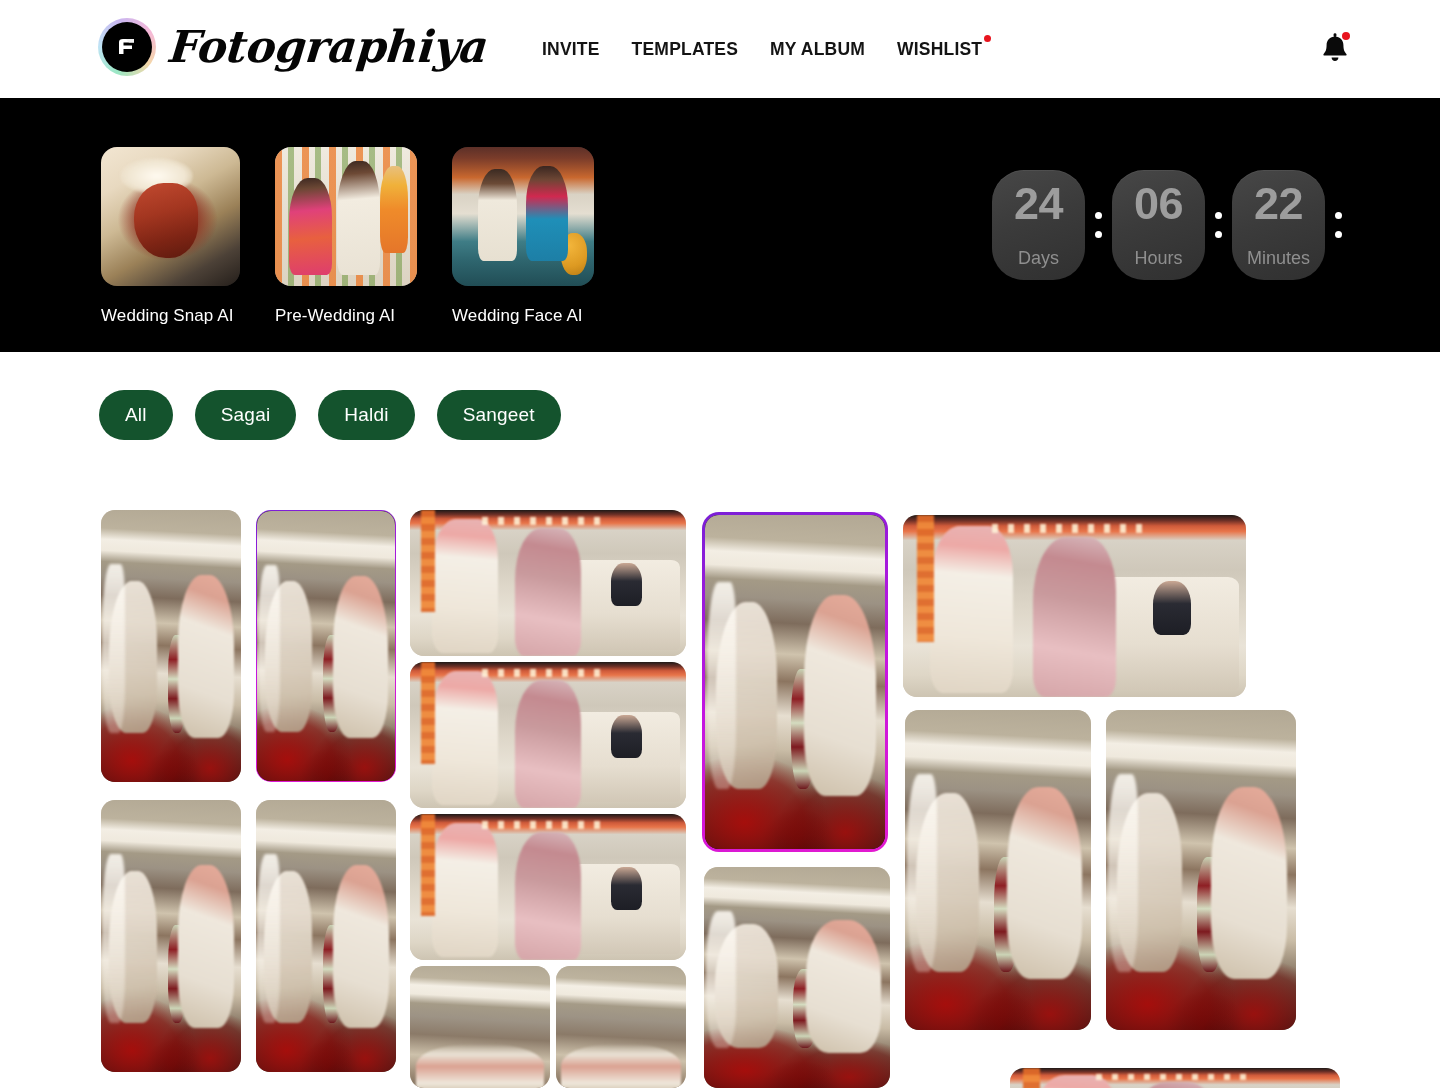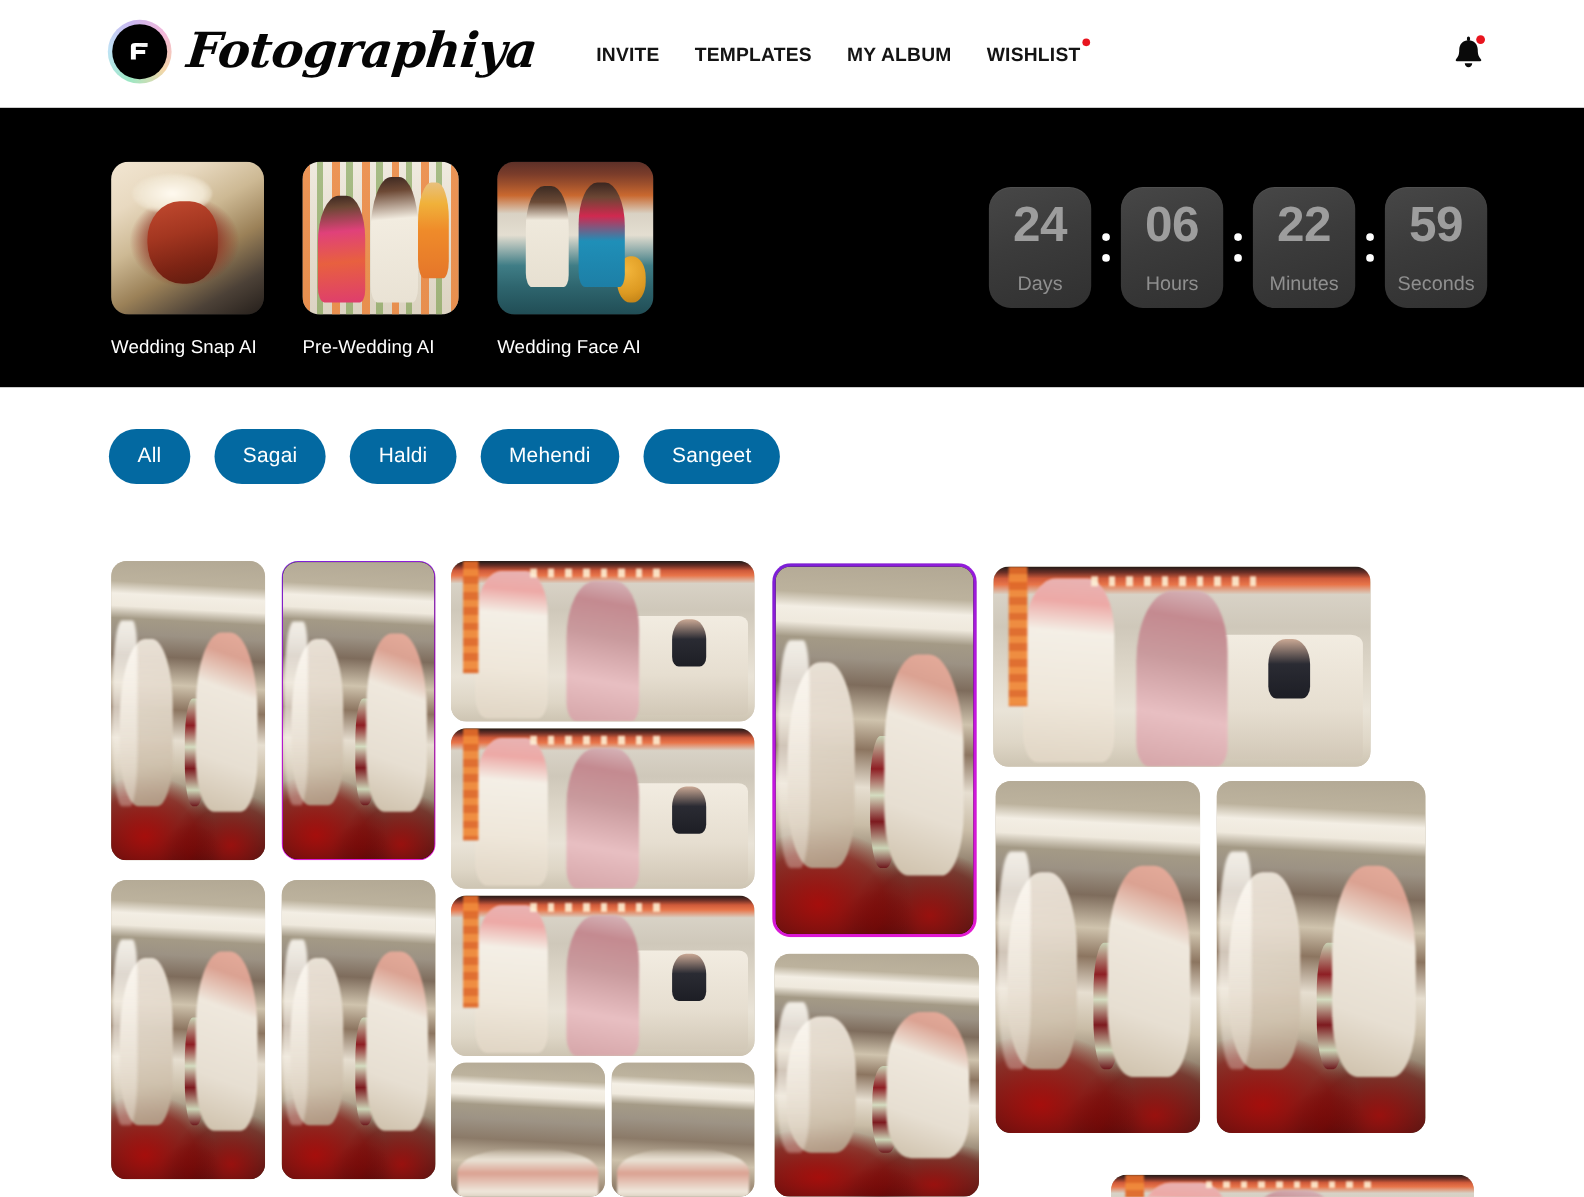--- a/index.html
+++ b/index.html
@@ -71,41 +71,41 @@
   .ai-thumb.sq  { width: 139px; height: 139px; }
   .ai-thumb.wd  { width: 140px; height: 139px; }
   .ai-label {
     margin-top: 20px; color: #ffffff;
     font-size: 17px; font-weight: 500; letter-spacing: 0.1px;
     white-space: nowrap;
   }
 
   .countdown { position: absolute; right: 88px; top: 72px; display: flex; align-items: flex-start; }
   .cd-cell {
-    width: 93px; height: 110px; border-radius: 20px;
+    width: 93px; height: 110px; border-radius: 32px;
     background: linear-gradient(160deg, #474747 0%, #3b3b3b 45%, #303030 100%);
     display: flex; flex-direction: column;
     align-items: center; justify-content: center;
     box-shadow: inset 0 1px 0 rgba(255,255,255,0.06);
   }
   .cd-num {
     font-size: 45px; font-weight: 700; line-height: 1;
     color: #9d9d9d; letter-spacing: -0.5px;
   }
   .cd-lab { margin-top: 22px; font-size: 18px; color: #8f8f8f; font-weight: 400; }
   .cd-sep {
     width: 27px; height: 110px; position: relative;
     display: flex; flex-direction: column; align-items: center; justify-content: center; gap: 12px;
   }
   .cd-sep i { display: block; width: 7px; height: 7px; border-radius: 50%; background: #ffffff; }
 
   
   .filters { position: absolute; left: 99px; top: 390px; display: flex; gap: 22px; }
   .pill {
-    height: 50px; border-radius: 26px; background: #0369a1;
+    height: 50px; border-radius: 26px; background: #14532d;
     color: #ffffff; font-size: 19px; font-weight: 500;
     display: flex; align-items: center; justify-content: center;
     padding: 0 26px; cursor: pointer; white-space: nowrap; letter-spacing: 0.2px;
   }
 
   
   .gallery { position: absolute; left: 0; top: 505px; width: 1440px; height: 583px; overflow: hidden; }
   .tile {
     position: absolute; border-radius: 14px; overflow: hidden;
     background: #cfc6b4; cursor: pointer;
@@ -393,39 +393,32 @@
 
     <div class="cd-cell">
       <div class="cd-num">22</div>
       <div class="cd-lab">Minutes</div>
     </div>
     <div class="cd-sep">
         <i></i>
         <i></i>
       </div>
 
-    <div class="cd-cell">
-      <div class="cd-num">59</div>
-      <div class="cd-lab">Seconds</div>
-    </div>
   </div>
 </div>
 
 <div class="filters">
   <div class="pill">
       <span>All</span>
     </div>
   <div class="pill">
       <span>Sagai</span>
     </div>
   <div class="pill">
       <span>Haldi</span>
-    </div>
-  <div class="pill">
-      <span>Mehendi</span>
     </div>
   <div class="pill">
       <span>Sangeet</span>
     </div>
 </div>
 
 <div class="gallery">
 
   <div class="tile" style="left:101px; top:5px; width:140px; height:272px;">
     <div class="ph">

